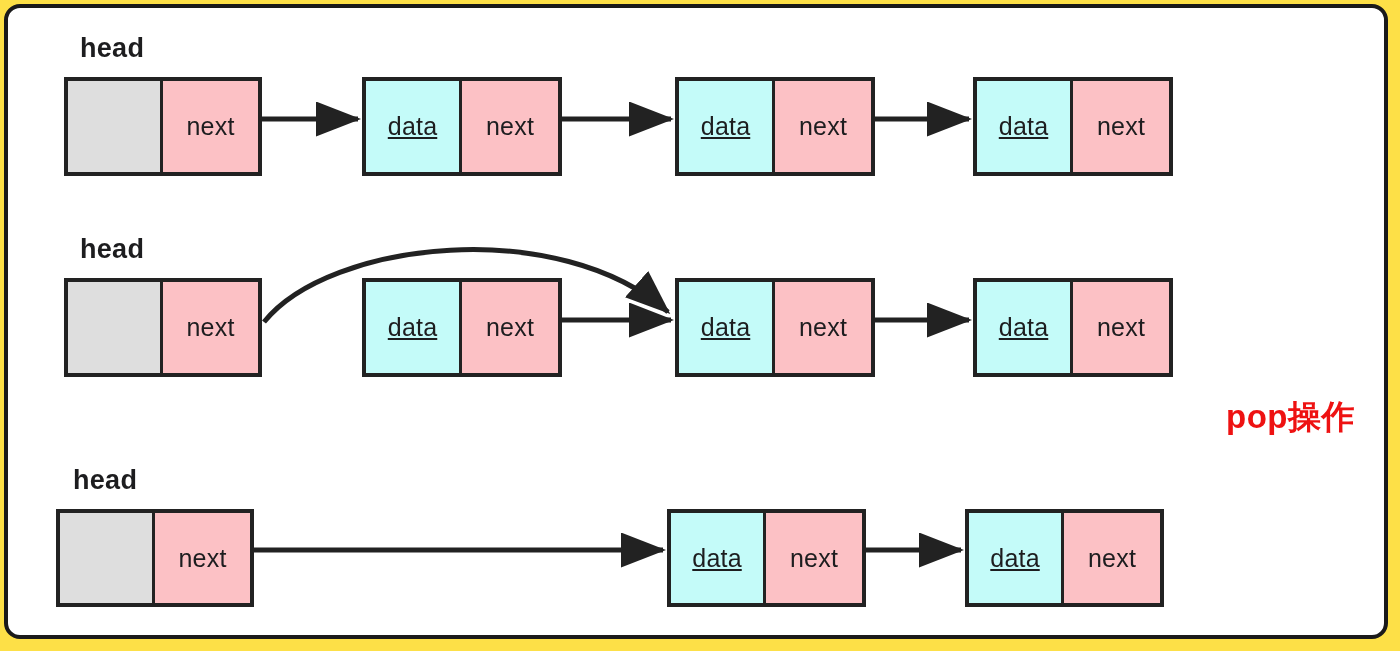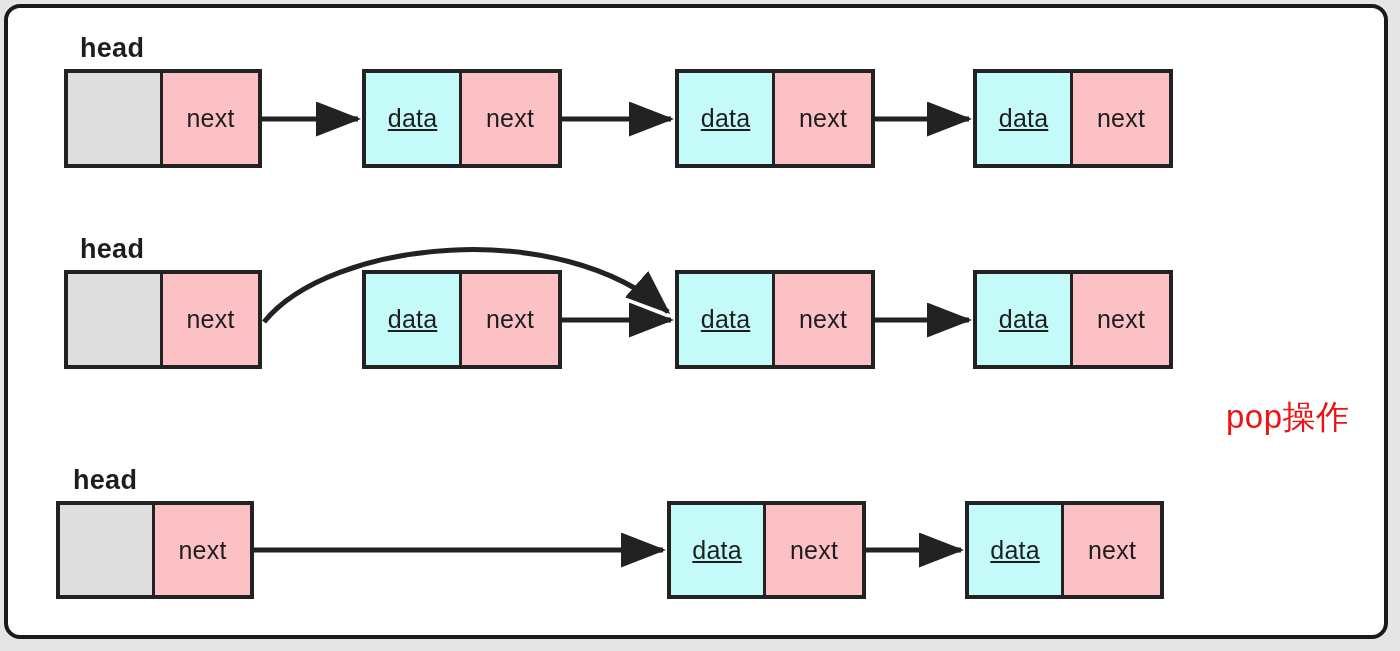--- a/index.html
+++ b/index.html
@@ -7,40 +7,41 @@
     padding: 0;
     background: #ffffff;
   }
   body {
     font-family: "Liberation Sans", "DejaVu Sans", sans-serif;
   }
   #canvas {
     position: relative;
     width: 1400px;
     height: 651px;
-    background: #e5e5e5;
+    background: #fde047;
     overflow: hidden;
   }
   .frame {
     position: absolute;
     left: 4px;
     top: 4px;
     width: 1384px;
     height: 635px;
     border: 4px solid #1a1a1a;
     border-radius: 16px;
     box-sizing: border-box;
     background: #ffffff;
   }
   .node {
     position: absolute;
     display: flex;
     border: 4px solid #222222;
     box-sizing: border-box;
     background: #ffffff;
+    margin-top: 8px;
   }
   .cell {
     display: flex;
     align-items: center;
     justify-content: center;
     box-sizing: border-box;
     font-size: 25px;
     color: #1d1d1f;
     letter-spacing: 0.2px;
   }
@@ -60,21 +61,21 @@
     position: absolute;
     font-size: 27px;
     font-weight: 700;
     color: #1d1d1f;
     letter-spacing: 0.3px;
     white-space: nowrap;
   }
   .caption {
     position: absolute;
     font-size: 33px;
-    font-weight: 400;
+    font-weight: 700;
     color: #ee1212;
     white-space: nowrap;
     letter-spacing: 0.5px;
   }
   svg.arrows {
     position: absolute;
     left: 0;
     top: 0;
     width: 1400px;
     height: 651px;

